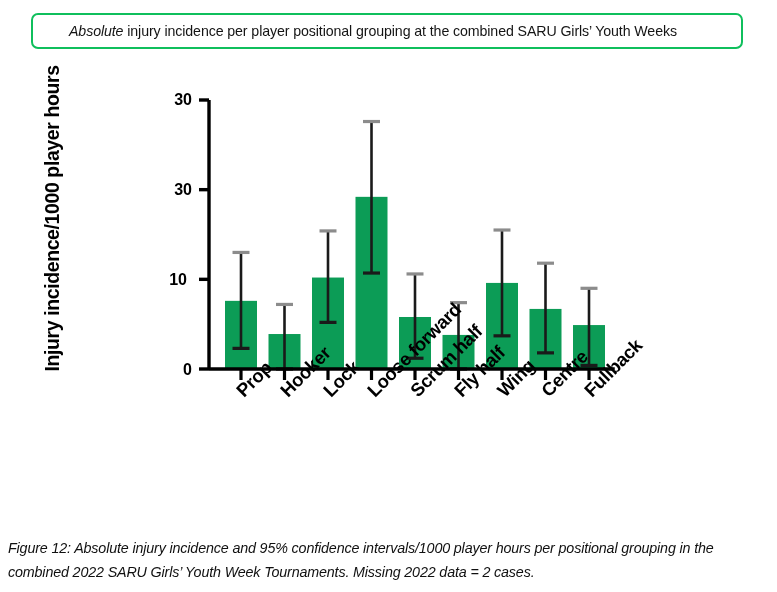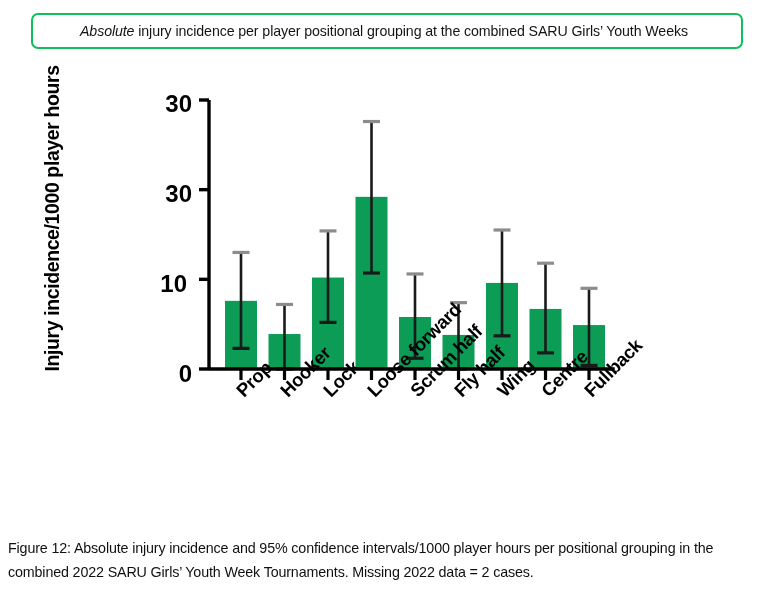--- a/index.html
+++ b/index.html
@@ -20,21 +20,21 @@
     position: absolute;
     left: 31px;
     top: 13px;
     width: 712px;
     height: 36px;
     box-sizing: border-box;
     border: 2px solid #0FBF5C;
     border-radius: 7px;
     display: flex;
     align-items: center;
-    padding-left: 47px;
+    padding-left: 36px;
     background: #ffffff;
   }
   #title-text {
     font-size: 14.2px;
     color: #141414;
     letter-spacing: -0.1px;
     white-space: nowrap;
   }
   #title-text .em { font-style: italic; }
 
@@ -58,21 +58,21 @@
     font-weight: 700;
     color: #000000;
     letter-spacing: -0.4px;
     white-space: nowrap;
   }
 
   .y-tick-label {
     position: absolute;
     width: 42px;
     text-align: right;
-    font-size: 24px;
+    font-size: 16px;
     font-weight: 700;
     color: #000000;
     line-height: 1;
   }
 
   #plot-svg {
     position: absolute;
     left: 0;
     top: 0;
   }
@@ -88,20 +88,21 @@
     letter-spacing: -0.3px;
   }
 
   
   #caption {
     position: absolute;
     left: 8px;
     top: 536px;
     width: 760px;
     font-size: 14.3px;
+    font-style: italic;
     color: #101010;
     line-height: 1.68;
     letter-spacing: -0.15px;
   }
 </style>
 </head>
 <body>
 
 <div id="title-banner">
   <div id="title-text">

